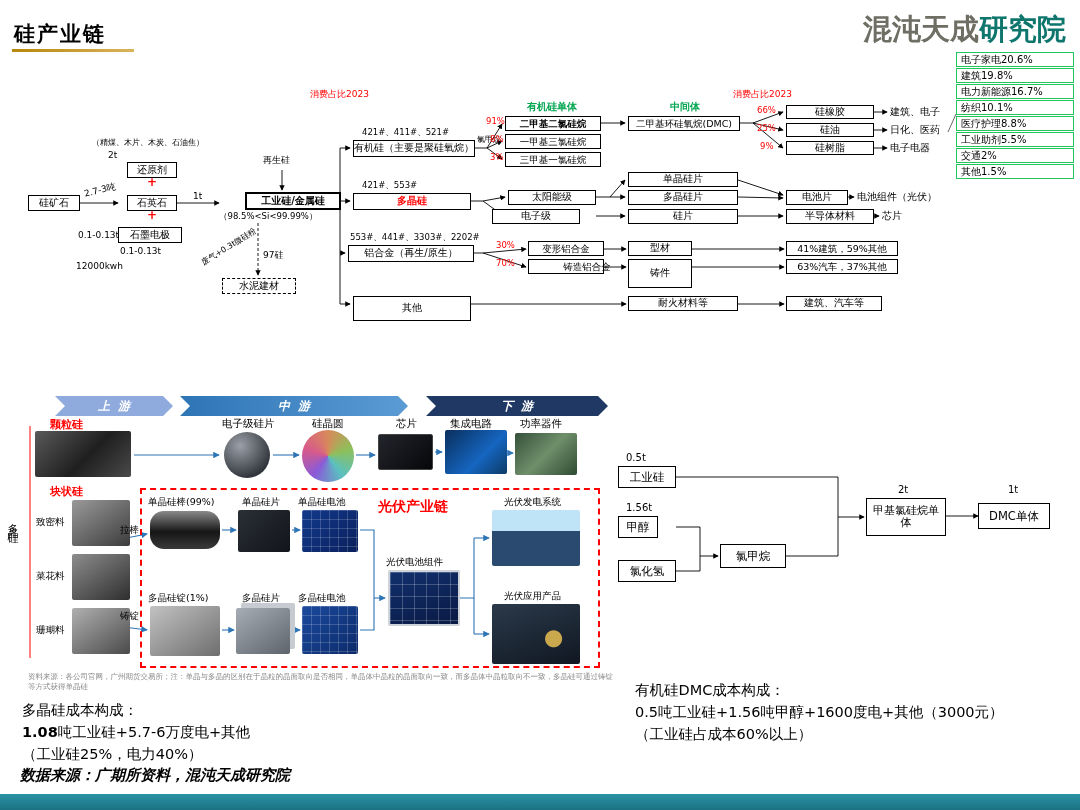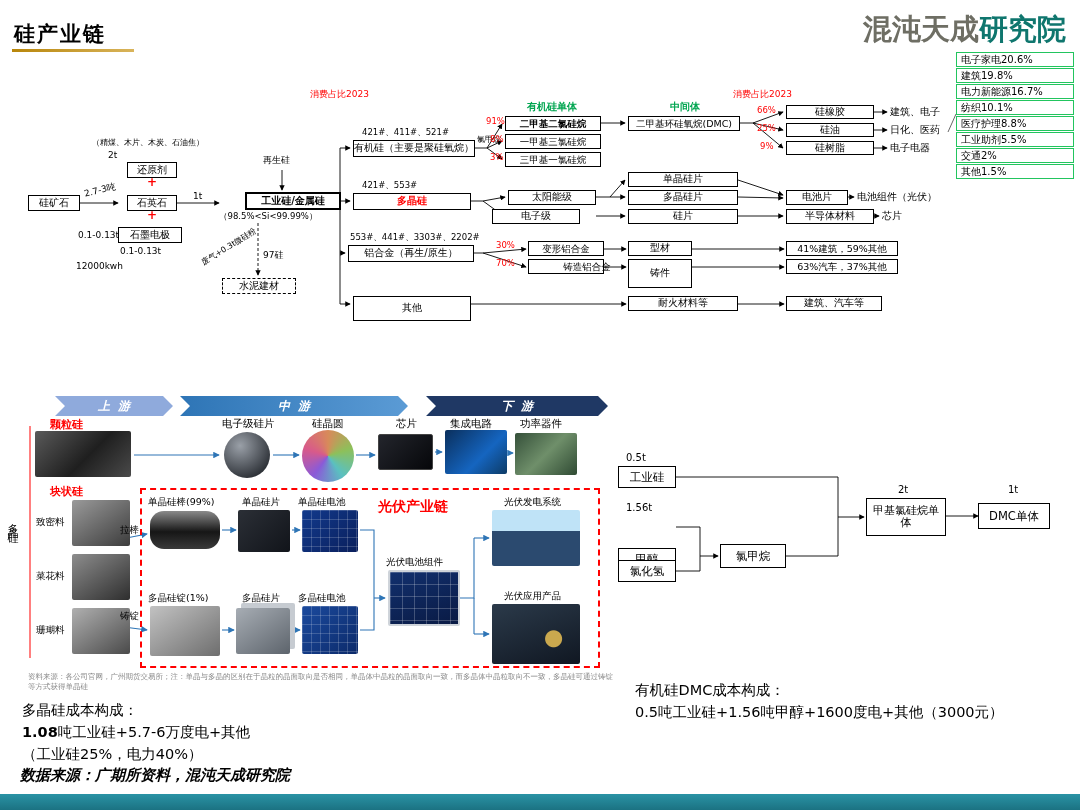--- a/index.html
+++ b/index.html
@@ -291,37 +291,38 @@
       <polyline points="676,571 700,571 700,556"></polyline>
       <line x1="700" y1="556" x2="718" y2="556" marker-end="url(#ah2)"></line>
       <polyline points="786,556 838,556"></polyline>
       <line x1="838" y1="517" x2="864" y2="517" marker-end="url(#ah2)"></line>
       <line x1="946" y1="516" x2="978" y2="516" marker-end="url(#ah2)"></line>
     </g>
   </svg>
   <div class="lbl" style="left:626px;top:452px;font-size:10px;">0.5t</div>
   <div class="bx" style="left:618px;top:466px;width:58px;height:22px;font-size:11.5px;">工业硅</div>
   <div class="lbl" style="left:626px;top:502px;font-size:10px;">1.56t</div>
-  <div class="bx" style="left:618px;top:516px;width:58px;height:22px;font-size:11.5px;margin-top:32px;">甲醇</div>
+  <div class="bx" style="left:618px;top:516px;width:40px;height:22px;font-size:11.5px;">甲醇</div>
   <div class="bx" style="left:618px;top:560px;width:58px;height:22px;font-size:11.5px;">氯化氢</div>
   <div class="bx" style="left:720px;top:544px;width:66px;height:24px;font-size:11.5px;">氯甲烷</div>
   <div class="lbl" style="left:898px;top:484px;font-size:10px;">2t</div>
   <div class="bx wrap" style="left:866px;top:498px;width:80px;height:38px;font-size:11px;">甲基氯硅烷单体</div>
   <div class="lbl" style="left:1008px;top:484px;font-size:10px;">1t</div>
   <div class="bx" style="left:978px;top:503px;width:72px;height:26px;font-size:11.5px;">DMC单体</div>
 
   <div class="footnote" style="left:28px;top:672px;">资料来源：各公司官网，广州期货交易所；注：单晶与多晶的区别在于晶粒的晶面取向是否相同，单晶体中晶粒的晶面取向一致，而多晶体中晶粒取向不一致，多晶硅可通过铸锭等方式获得单晶硅</div>
 
   <div class="cost-block" style="left:22px;top:700px;">
     <div>多晶硅成本构成：</div>
     <div><span class="boldtxt">1.08</span><span>吨工业硅+5.7-6万度电+其他</span></div>
     <div>（工业硅25%，电力40%）</div>
   </div>
 
   <div class="cost-block" style="left:635px;top:680px;">
     <div>有机硅DMC成本构成：</div>
     <div>0.5吨工业硅+1.56吨甲醇+1600度电+其他（3000元）</div>
+    <div>（工业硅占成本60%以上）</div>
   </div>
 
   <div class="source" style="left:20px;top:766px;">数据来源：广期所资料，混沌天成研究院</div>
   <div class="footer-bar"></div>
 
 </div>
 
 </body></html>

